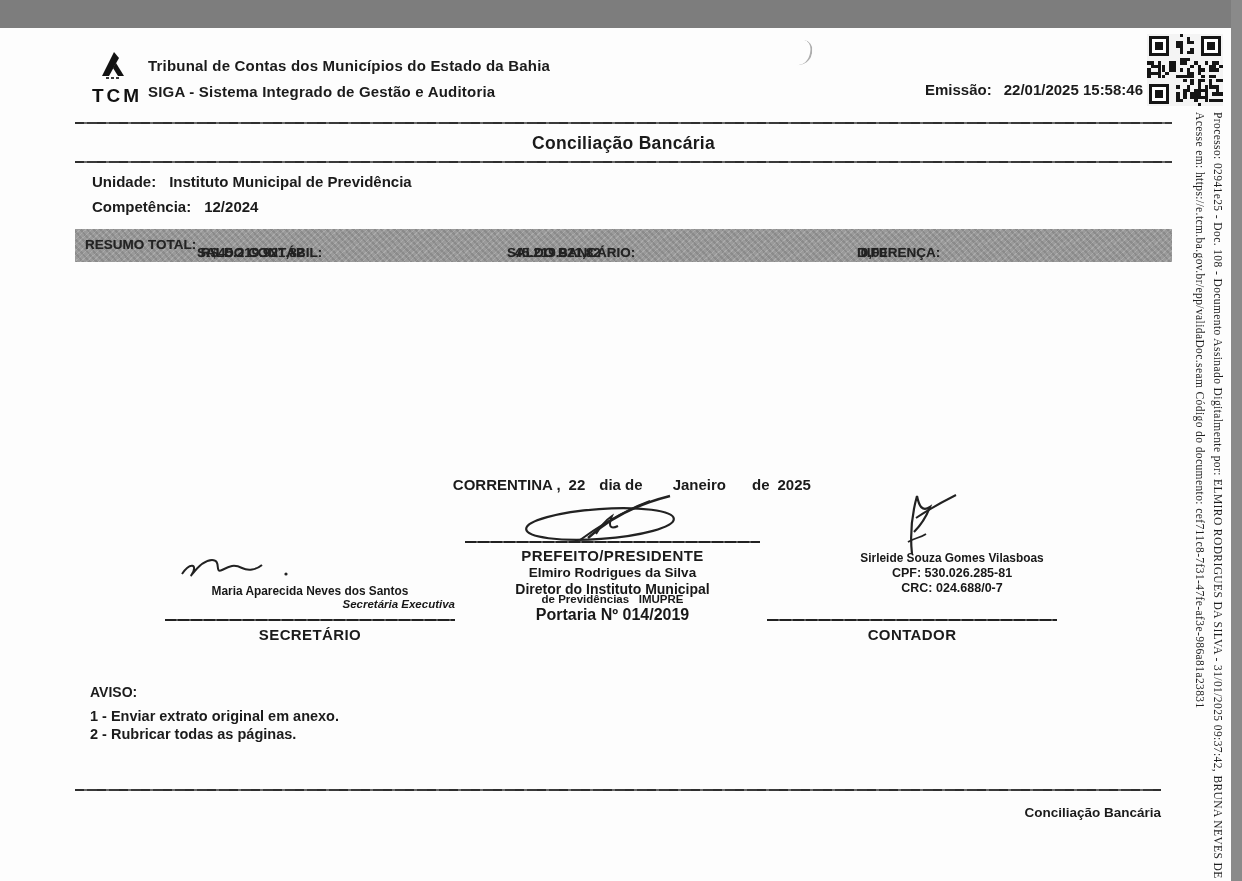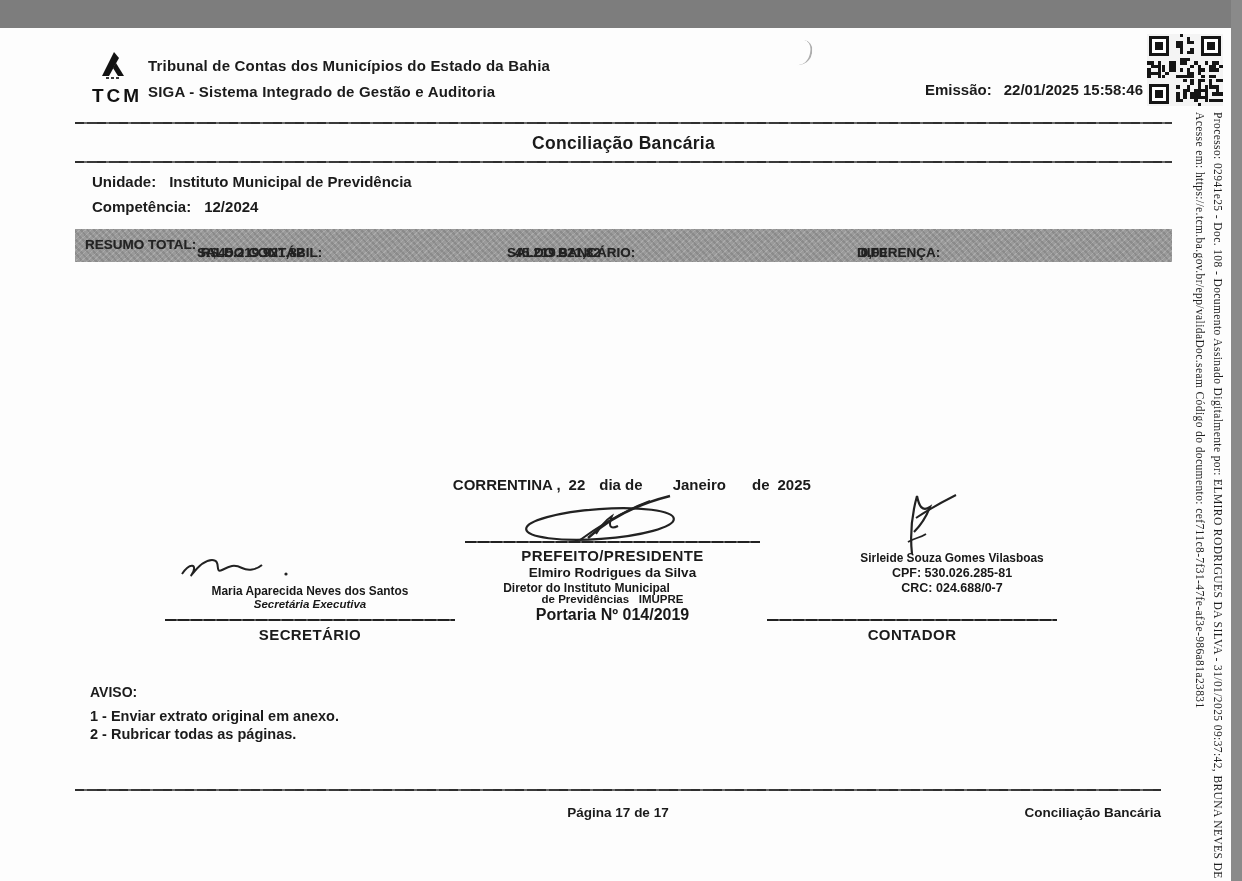--- a/index.html
+++ b/index.html
@@ -32,21 +32,21 @@
   .sumbar span{position:absolute;top:8px;font-size:13.5px;font-weight:700;color:#232323;white-space:pre;
                text-shadow:0 0 1px rgba(0,0,0,.35);}
   
   .dateline{font-size:15px;font-weight:700;white-space:pre;}
   
   .sigline{position:absolute;height:2px;
            background:repeating-linear-gradient(90deg,#222 0 11px,#555 11px 13px);}
   .siglabel{font-size:15px;font-weight:600;letter-spacing:.4px;text-align:center;}
   .stamp{font-weight:700;color:#181818;text-align:center;white-space:pre;}
   .cond{transform:scaleX(.95);transform-origin:center;}
-  .ital{font-style:italic;font-weight:600;}
+  .ital{font-style:italic;font-weight:600;text-align:right;}
   svg.sig{position:absolute;overflow:visible;}
   
   .aviso-t{font-size:14px;font-weight:700;}
   .aviso-i{font-size:14.5px;font-weight:700;}
   
   .footer-text{font-size:13.5px;font-weight:600;}
   
   .side-note{position:absolute;left:1178px;top:112px;width:48px;height:769px;
              writing-mode:vertical-rl;overflow:hidden;
              font-family:"Liberation Serif",serif;font-size:11.5px;color:#1e1e1e;
@@ -231,21 +231,21 @@
 
   <svg class="sig" style="left:518px;top:494px;" width="190" height="50" viewBox="0 0 190 50">
     <ellipse cx="82" cy="30" rx="74" ry="15" fill="none" stroke="#222" stroke-width="2.2" transform="rotate(-4 82 30)"></ellipse>
     <path d="M70 44 C 92 24, 120 10, 152 2" fill="none" stroke="#222" stroke-width="2.4"></path>
     <path d="M62 46 C 84 30, 108 16, 132 7" fill="none" stroke="#222" stroke-width="2"></path>
     <path d="M78 40 c 6 -10 10 -14 16 -18 c -4 10 -2 14 6 10" fill="none" stroke="#222" stroke-width="2"></path>
   </svg>
   <div class="sigline" style="left:465px;top:541px;width:295px;"></div>
   <div class="abs siglabel" style="left:465px;top:547px;width:295px;">PREFEITO/PRESIDENTE</div>
   <div class="abs stamp" style="left:465px;top:565px;width:295px;font-size:13.5px;">Elmiro Rodrigues da Silva</div>
-  <div class="abs stamp" style="left:439px;top:581px;width:295px;font-size:12px;">Diretor do Instituto Municipal</div>
+  <div class="abs stamp" style="left:465px;top:581px;width:295px;font-size:14px;">Diretor do Instituto Municipal</div>
   <div class="abs stamp" style="left:465px;top:593px;width:295px;font-size:11.5px;">de Previdências   IMUPRE</div>
   <div class="abs stamp" style="left:465px;top:606px;width:295px;font-size:16px;">Portaria Nº 014/2019</div>
 
   <svg class="sig" style="left:178px;top:550px;" width="120" height="38" viewBox="0 0 120 38">
     <path d="M4 24 c 8 -12 16 -10 10 0 c -4 7 8 -14 20 -14 c 10 0 2 14 10 10 c 8 -4 12 -6 20 -2 c 6 3 14 2 20 -3" fill="none" stroke="#222" stroke-width="2"></path>
     <circle cx="108" cy="24" r="1.6" fill="#222"></circle>
   </svg>
   <div class="abs stamp cond" style="left:165px;top:584px;width:290px;font-size:12.5px;">Maria Aparecida Neves dos Santos</div>
   <div class="abs stamp ital" style="left:165px;top:598px;width:290px;font-size:11.5px;">Secretária Executiva</div>
   <div class="sigline" style="left:165px;top:619px;width:290px;"></div>
@@ -260,21 +260,20 @@
   <div class="abs stamp" style="left:807px;top:566px;width:290px;font-size:12.5px;">CPF: 530.026.285-81</div>
   <div class="abs stamp" style="left:807px;top:581px;width:290px;font-size:12.5px;">CRC: 024.688/0-7</div>
   <div class="sigline" style="left:767px;top:619px;width:290px;"></div>
   <div class="abs siglabel" style="left:767px;top:626px;width:290px;">CONTADOR</div>
 
   <div class="abs aviso-t" style="left:90px;top:684px;">AVISO:</div>
   <div class="abs aviso-i" style="left:90px;top:708px;">1 - Enviar extrato original em anexo.</div>
   <div class="abs aviso-i" style="left:90px;top:726px;">2 - Rubricar todas as páginas.</div>
 
   <div class="hrule" style="left:75px;top:789px;width:1086px;"></div>
-  <div class="abs footer-text" style="left:75px;top:805px;width:1086px;text-align:center;">Página 17 de 17</div>
   <div class="abs footer-text" style="left:75px;top:805px;width:1086px;text-align:right;">Conciliação Bancária</div>
 
   <div class="side-note">
     <div>Processo: 02941e25 - Doc. 108 - Documento Assinado Digitalmente por: ELMIRO RODRIGUES DA SILVA - 31/01/2025 09:37:42, BRUNA NEVES DE C</div>
     <div>Acesse em: https://e.tcm.ba.gov.br/epp/validaDoc.seam Código do documento: cef711c8-7f31-47fe-af3e-986a81a23831</div>
   </div>
 
 </div>
 
 </body></html>

